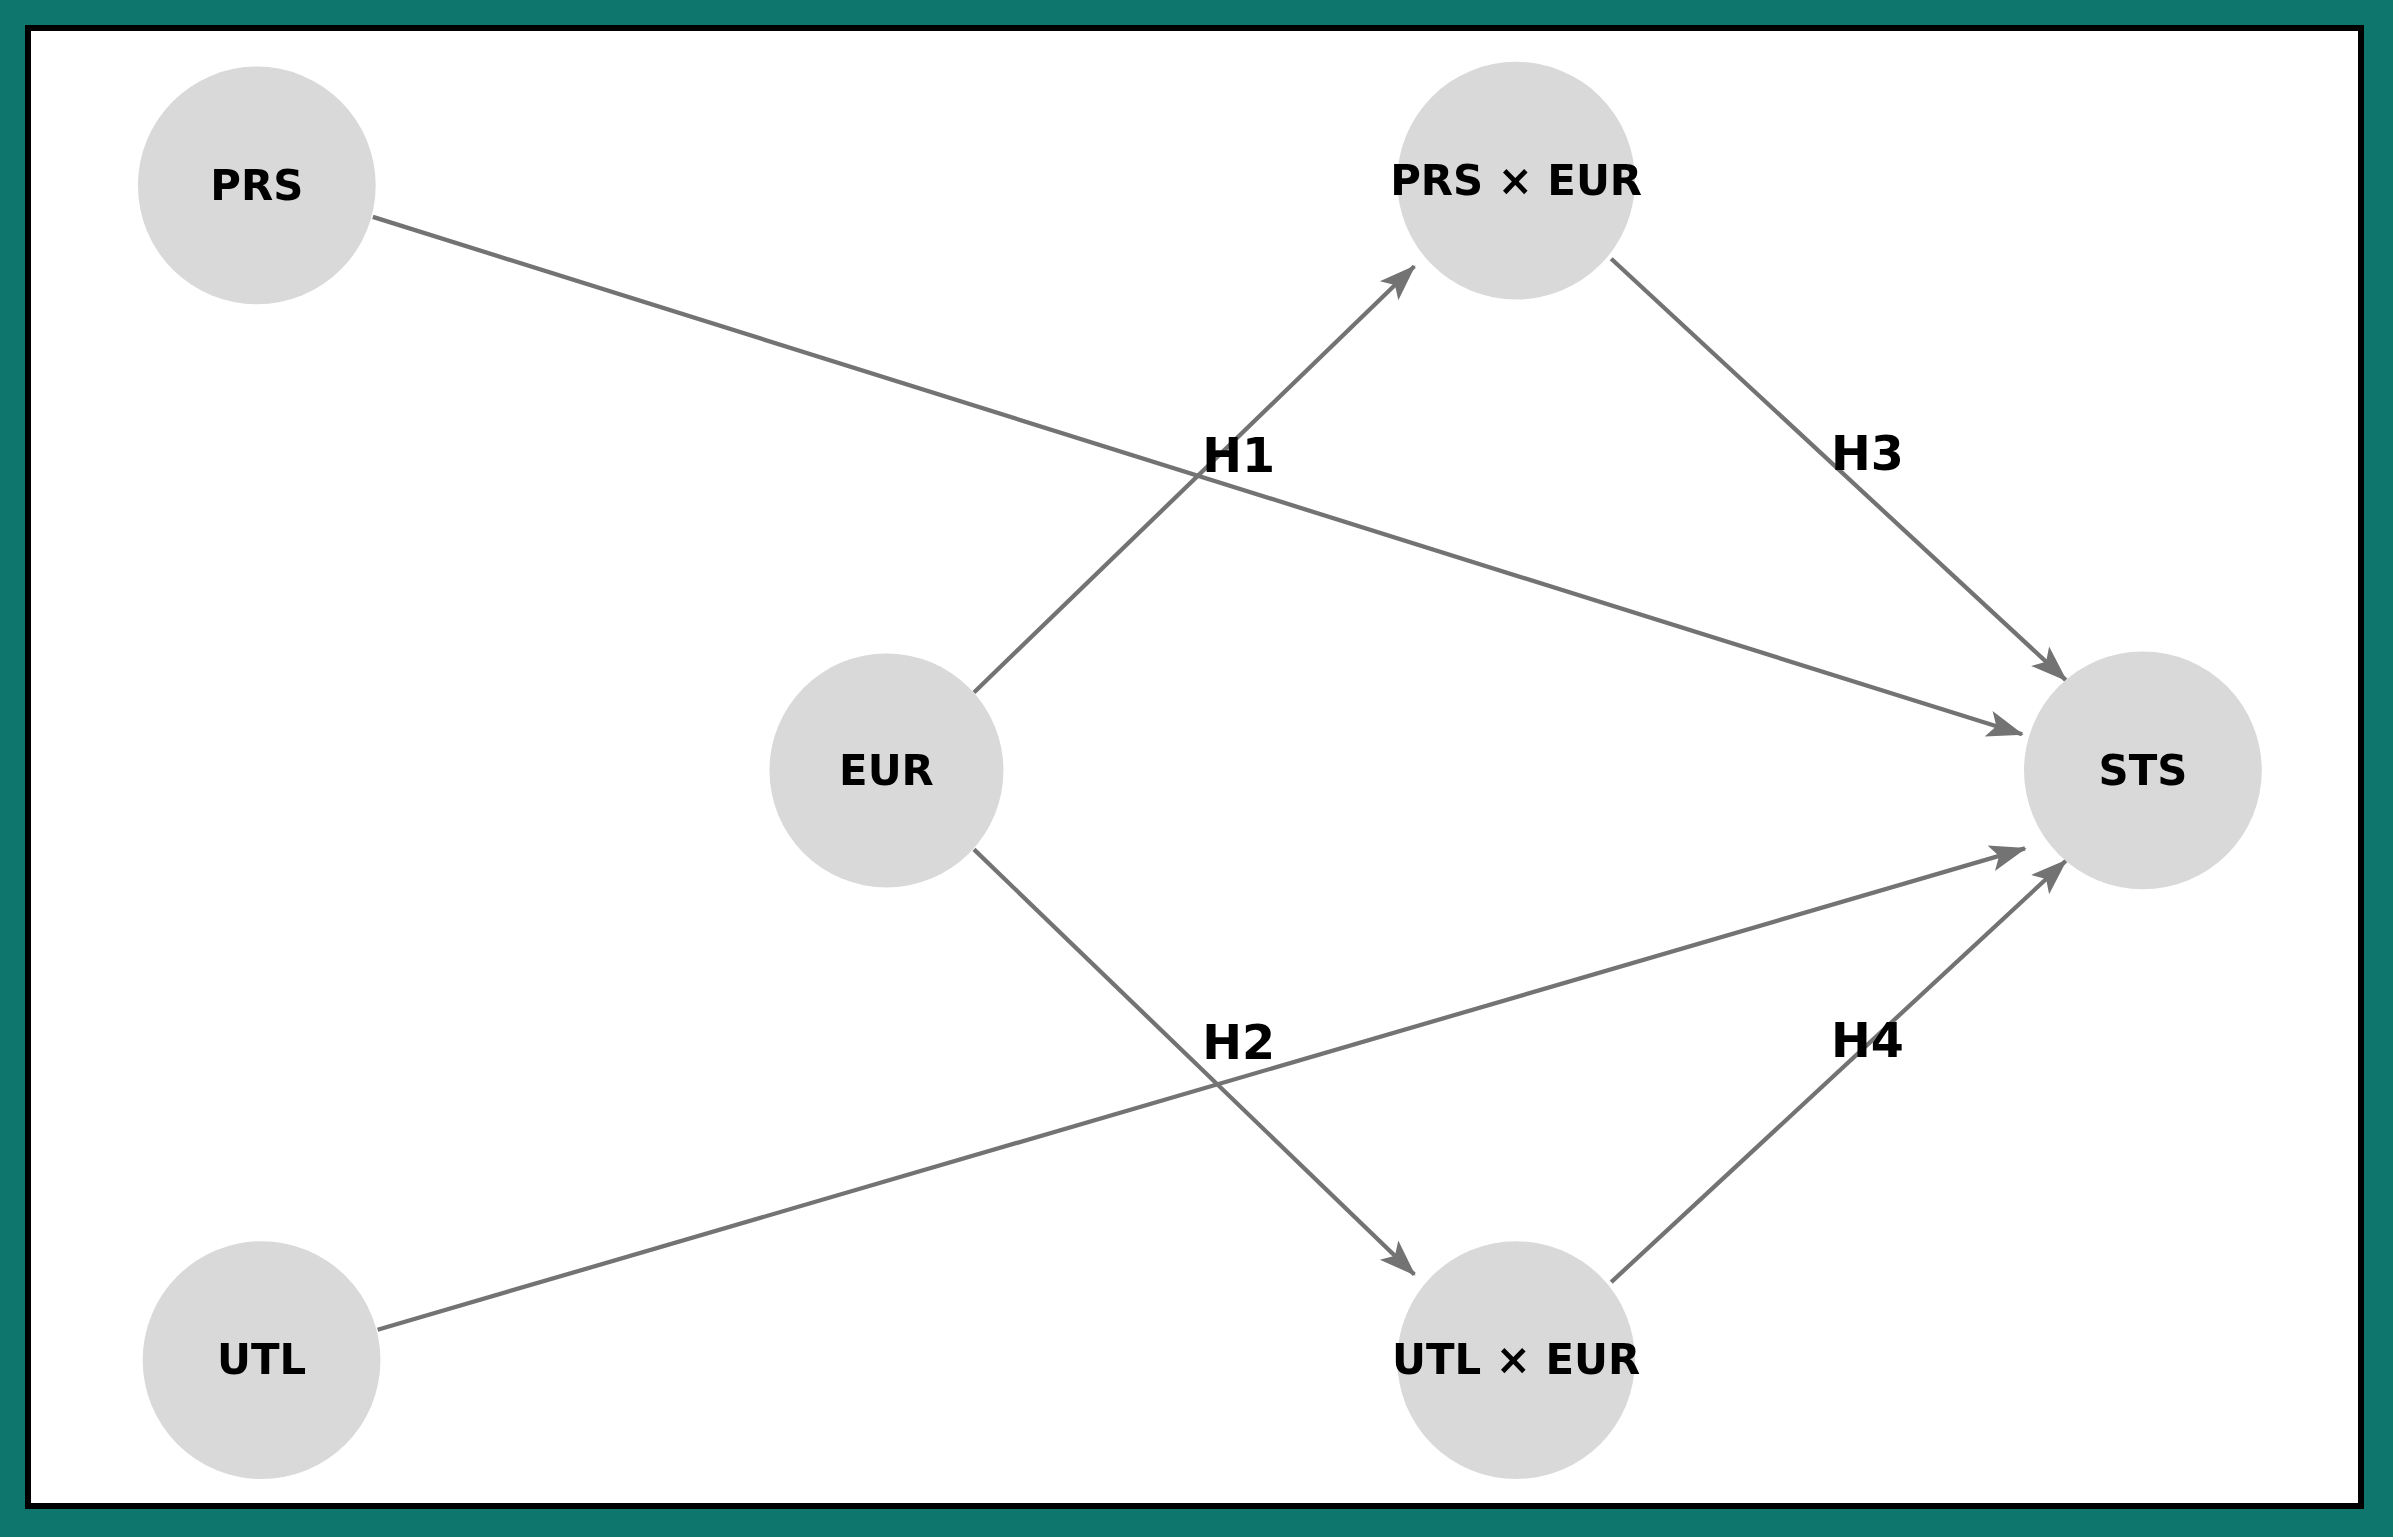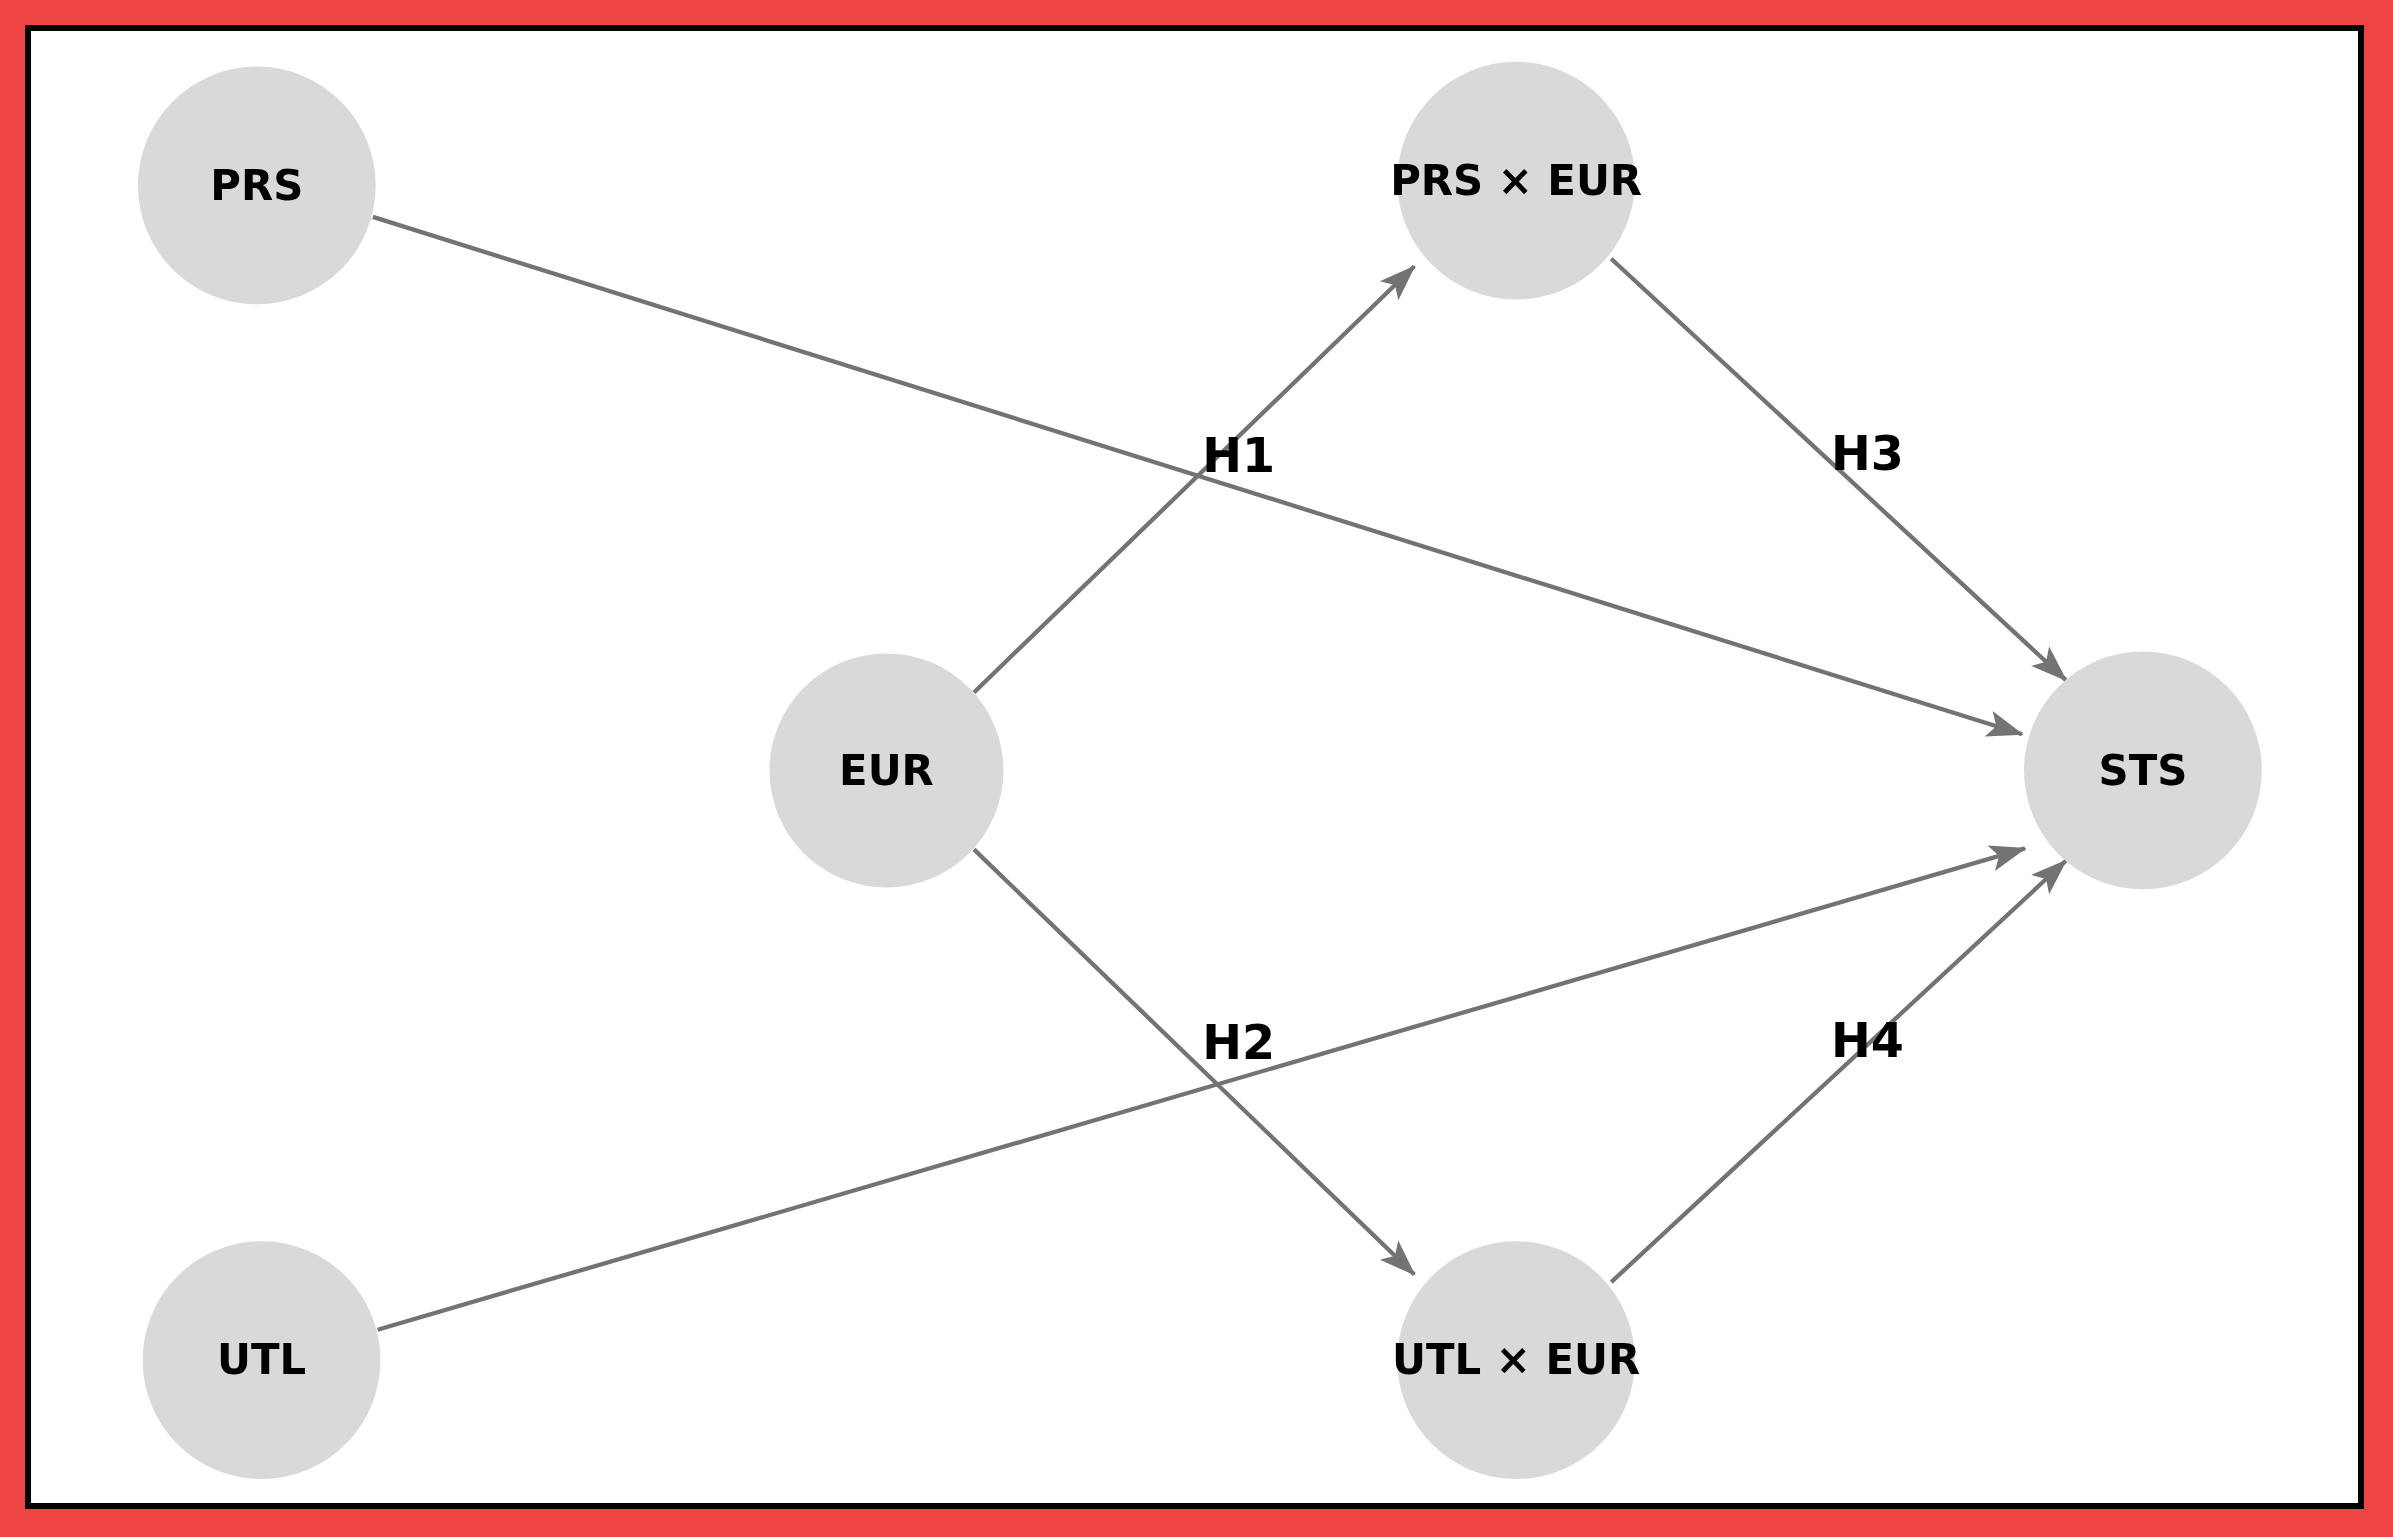--- a/index.html
+++ b/index.html
@@ -10,21 +10,21 @@
   body {
     width: 2394px;
     height: 1538px;
     font-family: "DejaVu Sans", "Liberation Sans", sans-serif;
     overflow: hidden;
   }
   #diagram-root {
     position: relative;
     width: 2394px;
     height: 1538px;
-    background: #ef4444;
+    background: #0f766e;
   }
   #frame-border {
     position: absolute;
     left: 25px;
     top: 25px;
     width: 2339px;
     height: 1484px;
     border: 6.7px solid #000000;
     box-sizing: border-box;
     background: #ffffff;

